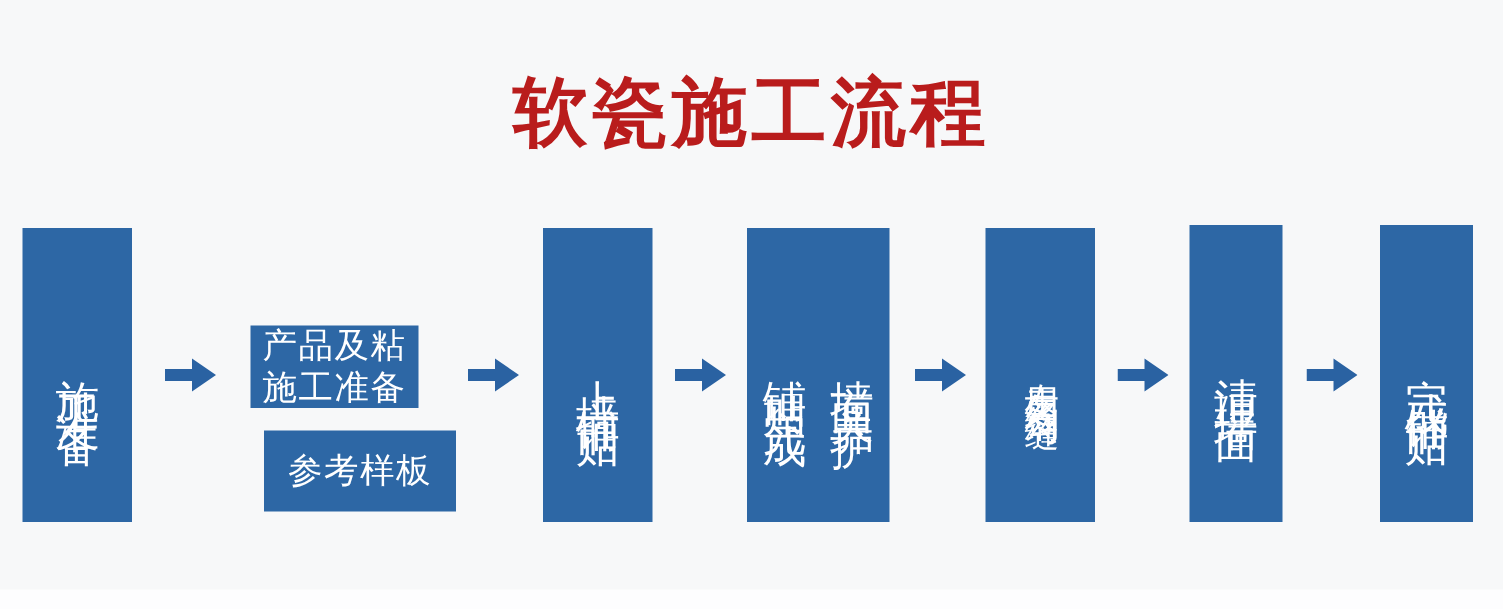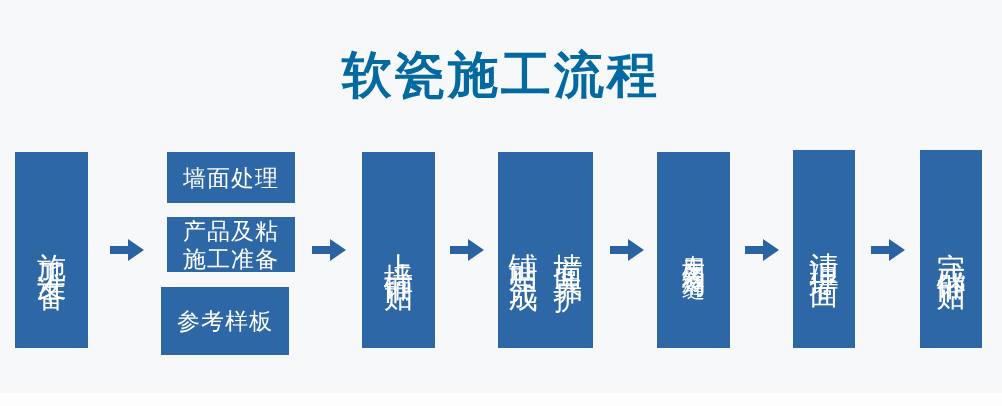--- a/index.html
+++ b/index.html
@@ -19,21 +19,21 @@
     width: 100%; height: 13px;
     background: #fdfdfe;
   }
   .title {
     position: absolute; top: 46px; left: 0;
     width: 100%; margin: 0;
     text-align: center;
     font-size: 50px; line-height: 58px;
     font-weight: 900;
     letter-spacing: 3px;
-    color: #0369a1;
+    color: #b91c1c;
   }
   .box {
     position: absolute;
     background: #2d67a5;
     color: #ffffff;
     display: flex;
     align-items: center;
     justify-content: center;
   }
   
@@ -49,22 +49,22 @@
   
   .htext {
     text-align: center;
     font-size: 23px;
     line-height: 28px;
     letter-spacing: 1px;
   }
   
   #box-prep   { left: 15px;  top: 152px; width: 73px;  height: 196px; }
   #task-1     { left: 167px; top: 152px; width: 128px; height: 51px;  }
-  #task-2     { left: 167px; top: 217px; width: 128px; height: 55px;  }
-  #task-3     { left: 161px; top: 287px; width: 128px; height: 68px; align-items: center;  }
+  #task-2     { left: 167px; top: 217px; width: 112px; height: 55px;  }
+  #task-3     { left: 176px; top: 287px; width: 128px; height: 54px; align-items: center;  }
   #box-paving { left: 362px; top: 152px; width: 73px;  height: 196px; }
   #box-done   { left: 498px; top: 152px; width: 95px;  height: 196px; }
   #box-grout  { left: 657px; top: 152px; width: 73px;  height: 196px; }
   #box-clean  { left: 793px; top: 150px; width: 62px;  height: 198px; }
   #box-finish { left: 920px; top: 150px; width: 62px;  height: 198px; }
   .arrow {
     position: absolute;
     top: 238px;
     width: 34px; height: 24px;
   }
@@ -86,23 +86,20 @@
   <div class="box" id="box-prep">
     <span class="vtext v4">施工准备</span>
   </div>
 
   <div class="arrow" id="arrow-1">
     <svg width="34" height="24" viewBox="0 0 34 24">
       <path d="M0 8 H18 V1 L34 12 L18 23 V16 H0 Z" fill="#2a62a2"></path>
     </svg>
   </div>
 
-  <div class="box" id="task-1">
-    <div class="htext">墙面处理</div>
-  </div>
   <div class="box" id="task-2">
     <div class="htext">
       <div>产品及粘</div>
       <div>施工准备</div>
     </div>
   </div>
   <div class="box" id="task-3">
     <div class="htext">
       <div>参考样板</div>
     </div>

